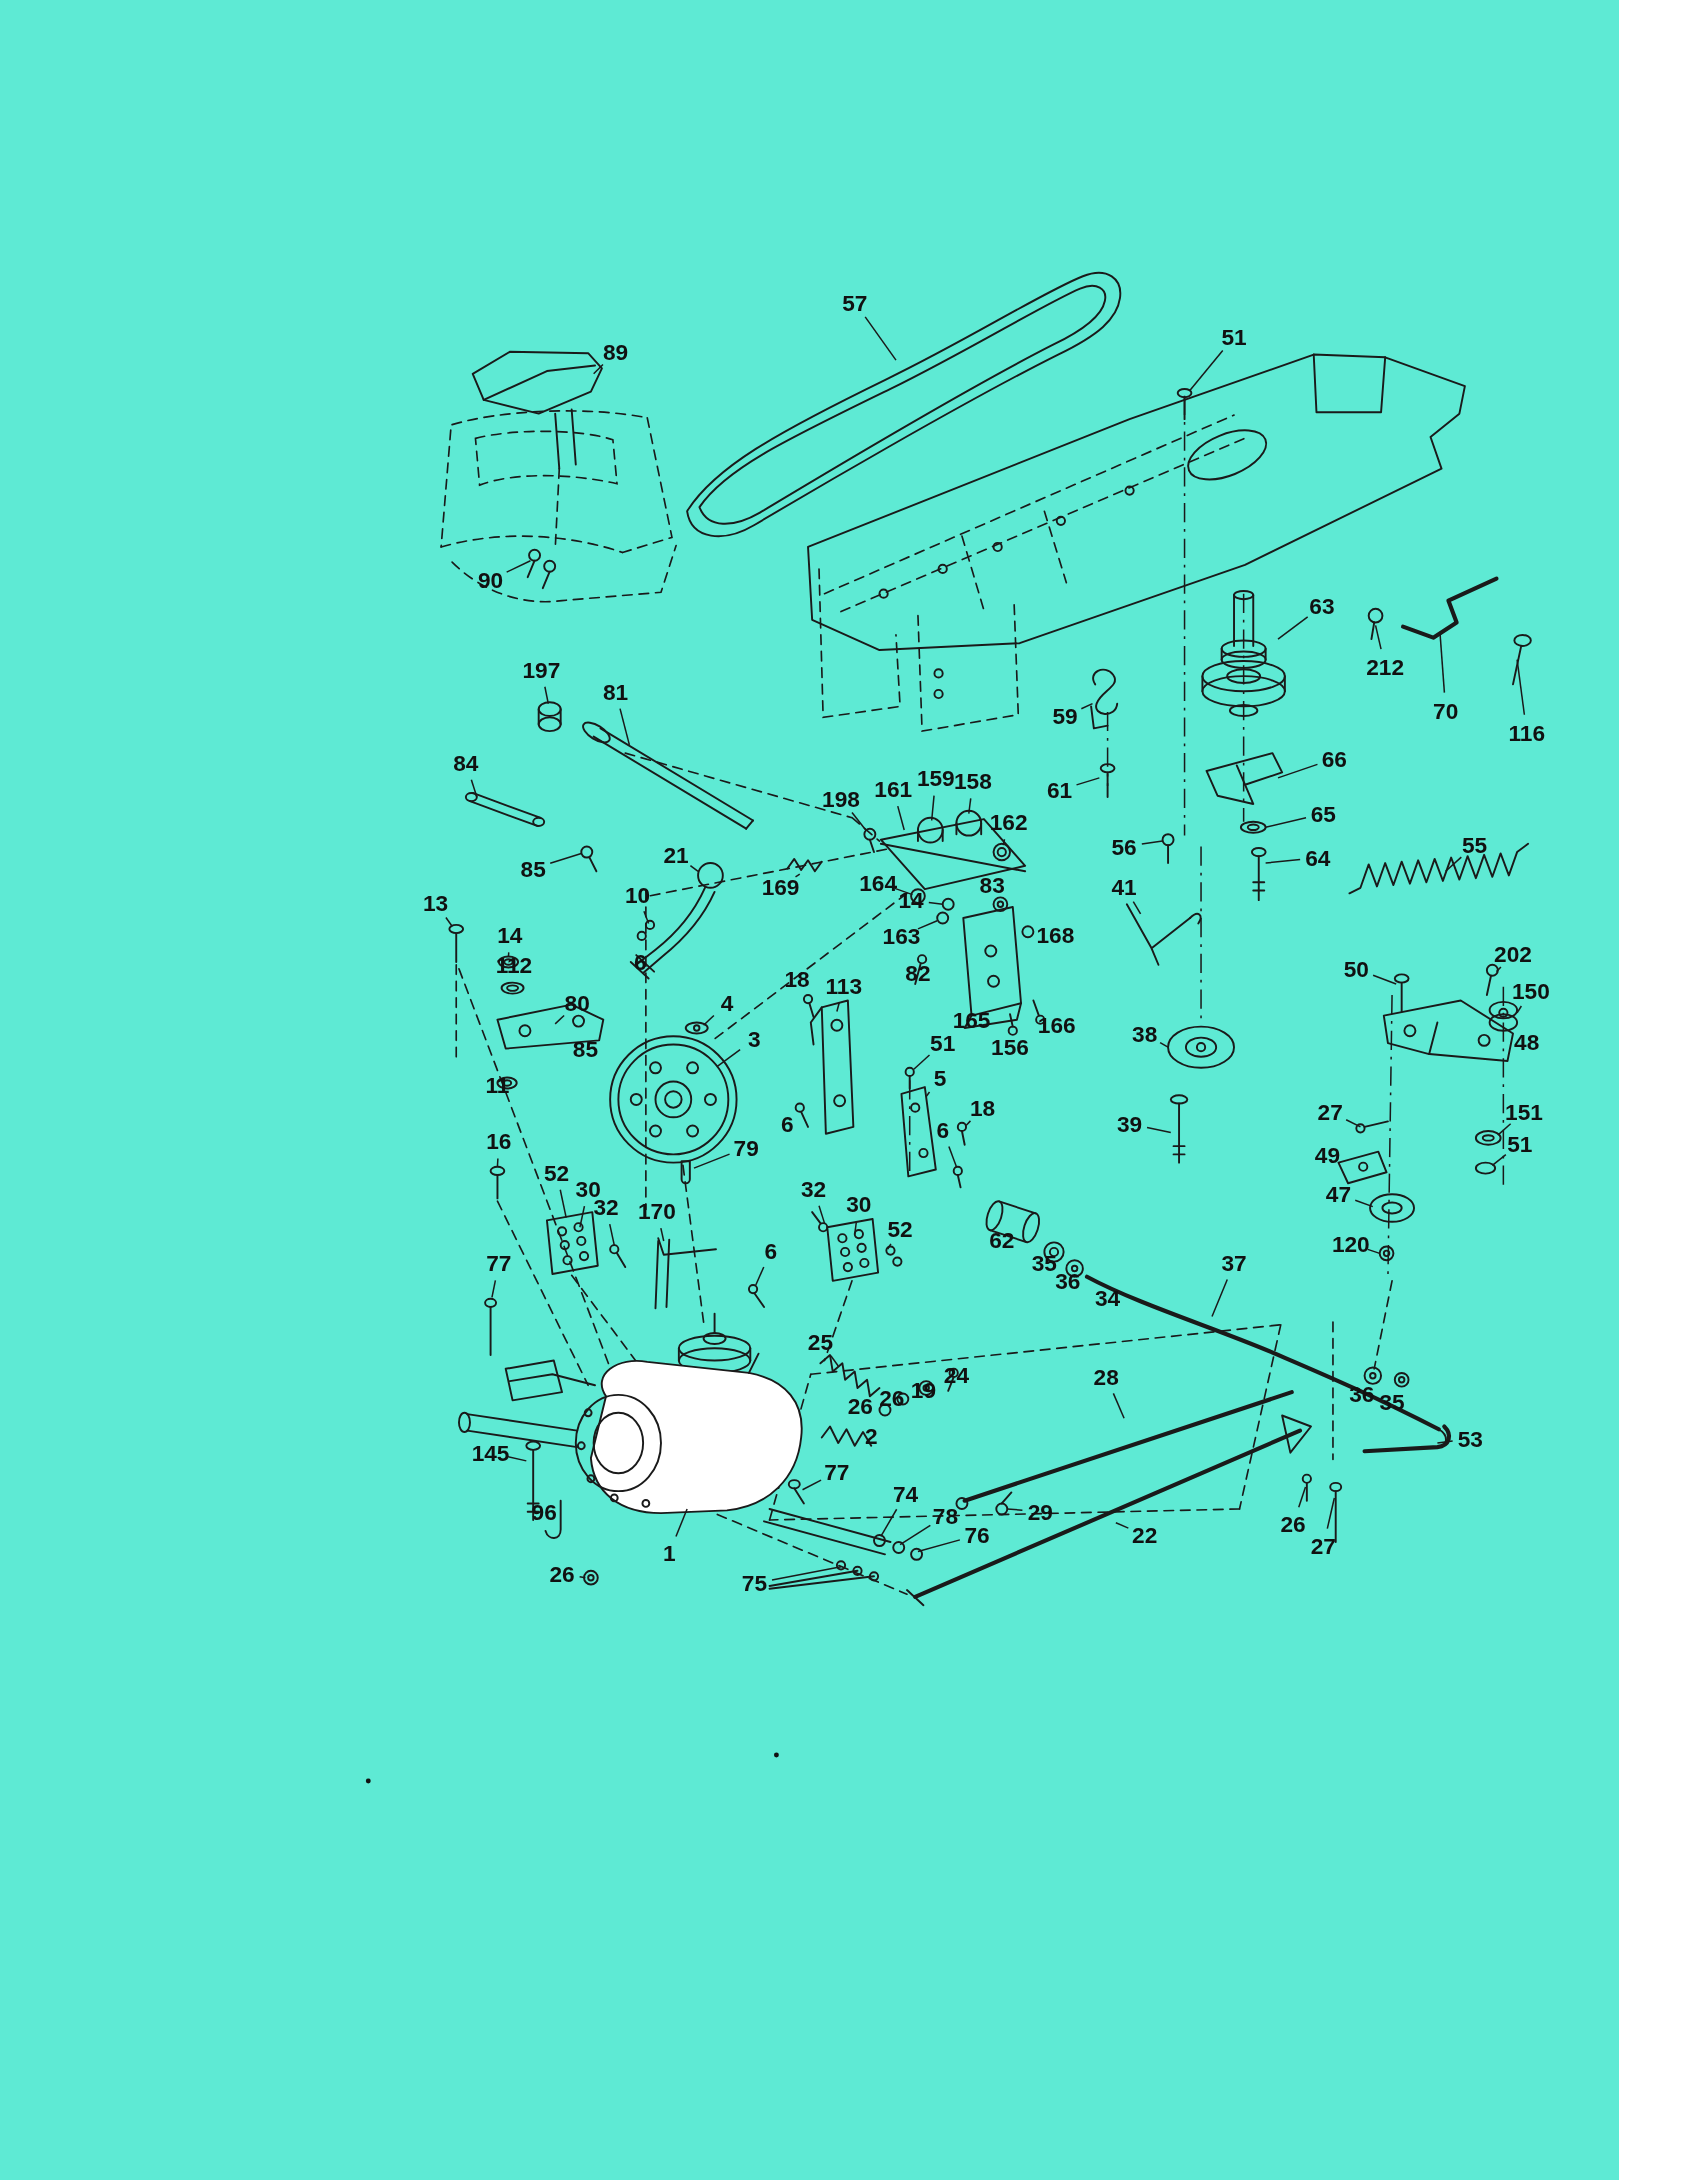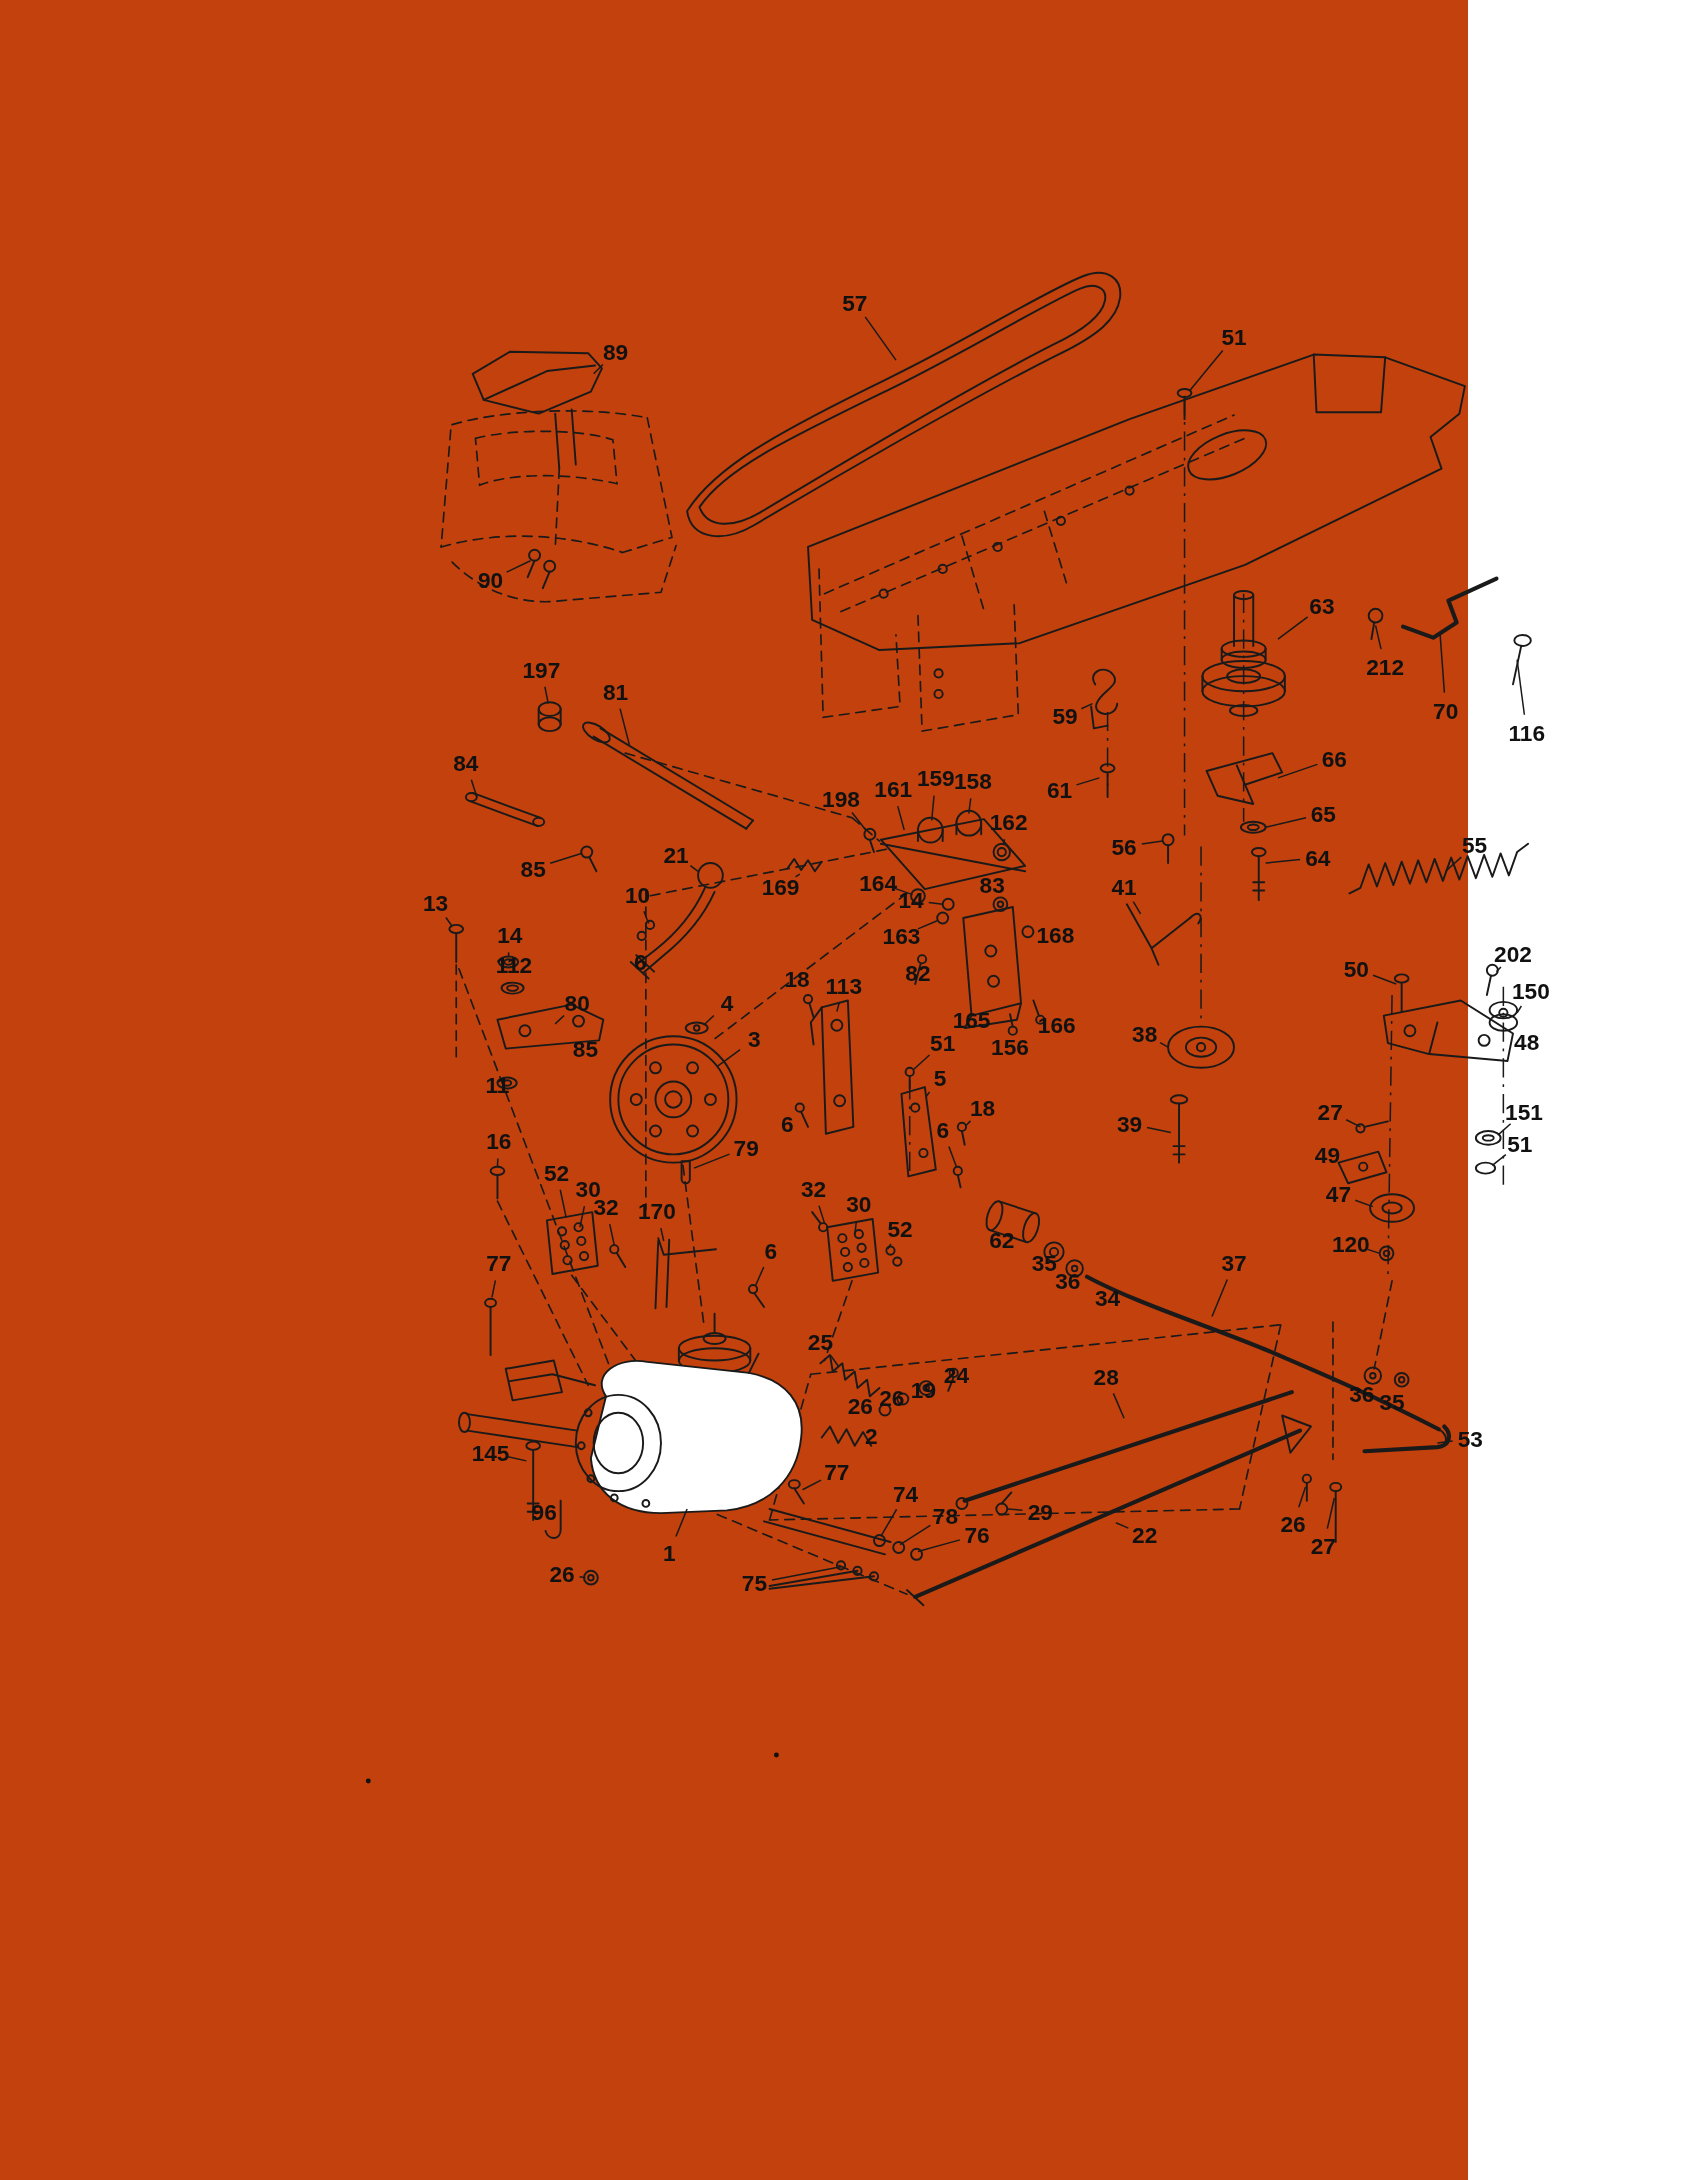--- a/index.html
+++ b/index.html
@@ -1,17 +1,17 @@
 <!DOCTYPE html>
 <html><head>
 <meta charset="utf-8">
 <style>
   html,body{margin:0;padding:0;background:#ffffff;}
   body{width:1693px;height:2181px;font-family:"Liberation Sans",sans-serif;}
-  #stage{width:1468px;height:2181px;position:relative;background:#c2410c;}
+  #stage{width:1619px;height:2181px;position:relative;background:#5eead4;}
   svg{display:block;}
   .ln{fill:none;stroke:#1a1a1a;stroke-width:1.4;stroke-linecap:round;stroke-linejoin:round;}
   .thick{fill:none;stroke:#1a1a1a;stroke-width:3;stroke-linecap:round;stroke-linejoin:round;}
   .dash{fill:none;stroke:#1a1a1a;stroke-width:1.2;stroke-dasharray:7 5;stroke-linecap:round;}
   .dashdot{fill:none;stroke:#1a1a1a;stroke-width:1.1;stroke-dasharray:14 5 2 5;}
   .fillw{fill:#ffffff;stroke:#1a1a1a;stroke-width:1.4;}
   .leader{stroke:#1a1a1a;stroke-width:1.1;}
   .callout{font:bold 16.5px "Liberation Sans",sans-serif;fill:#111;text-anchor:middle;}
 </style>
 </head>

